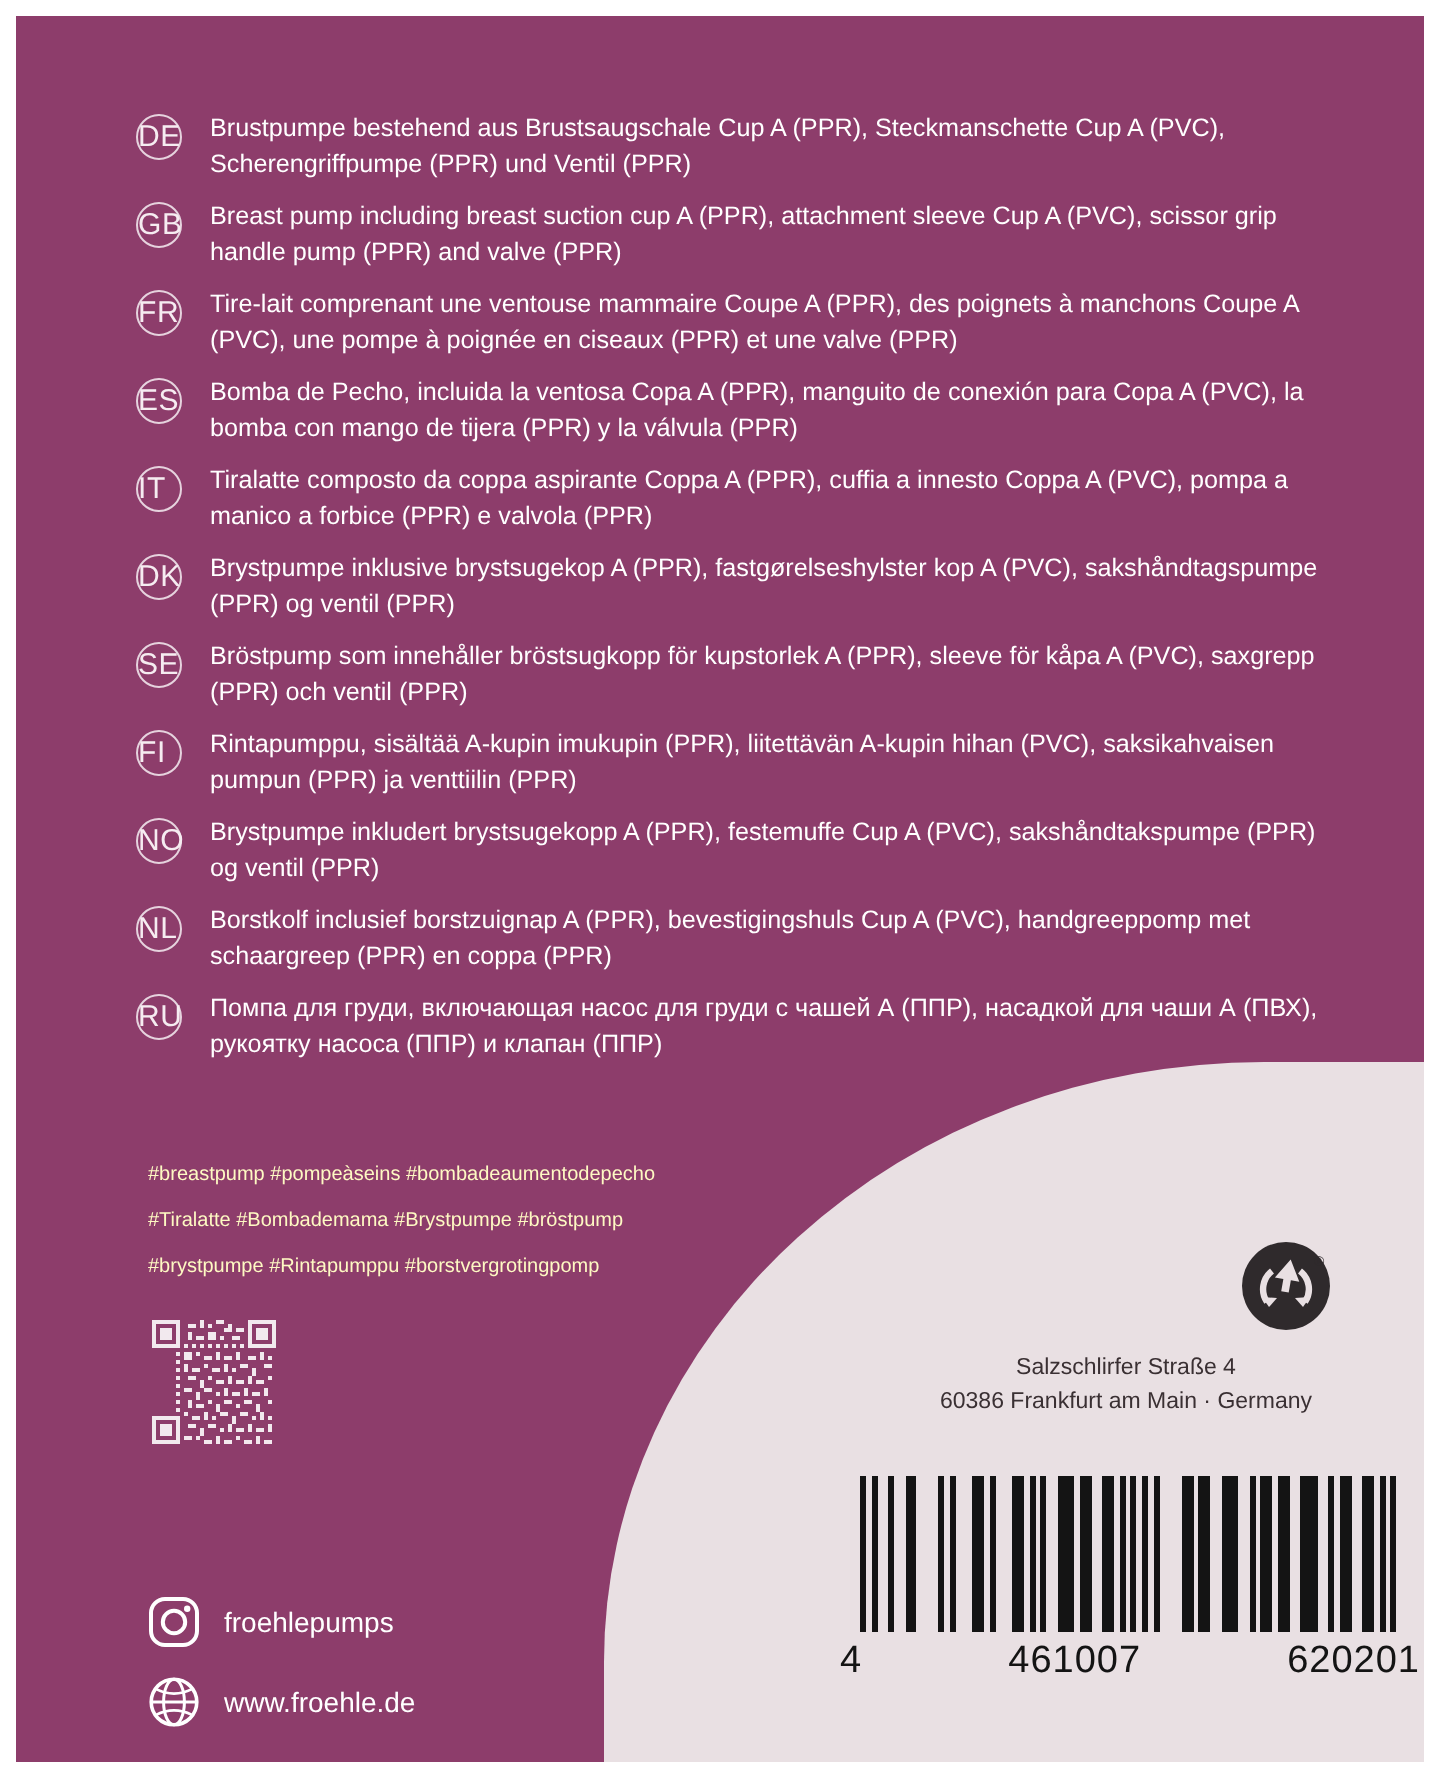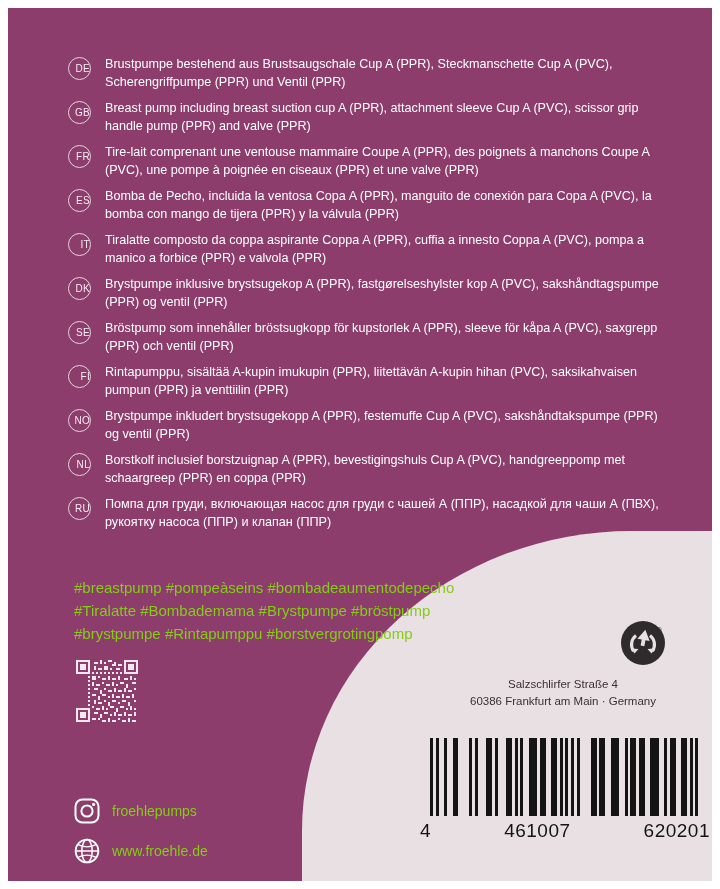--- a/index.html
+++ b/index.html
@@ -51,41 +51,41 @@
     align-items: flex-start;
     margin-bottom: 9px;
   }
   .lang-badge {
     flex: 0 0 auto;
     width: 21px;
     height: 21px;
     border-radius: 50%;
     border: 1px solid #e6d3de;
     color: #f6ecf1;
-    font-size: 10px;
+    font-size: 15px;
     line-height: 21px;
-    text-align: right;
+    text-align: left;
     letter-spacing: 0.3px;
     margin-top: 1px;
   }
   .lang-text {
     margin-left: 14px;
     color: #ffffff;
     font-size: 12.6px;
     line-height: 17.5px;
     width: 560px;
   }
   
   #hashtags {
     position: absolute;
     left: 66px;
     top: 568px;
     width: 470px;
-    color: #84cc16;
-    font-size: 15px;
+    color: #fef9c3;
+    font-size: 10px;
     line-height: 23px;
   }
   .hash-line { white-space: nowrap; }
   
   #qr {
     position: absolute;
     left: 68px;
     top: 652px;
     width: 62px;
     height: 62px;
@@ -102,21 +102,21 @@
     align-items: center;
     margin-bottom: 14px;
   }
   .social-ico {
     width: 26px;
     height: 26px;
     flex: 0 0 auto;
   }
   .social-label {
     margin-left: 12px;
-    color: #84cc16;
+    color: #ffffff;
     font-size: 14px;
   }
   
   #recycle {
     position: absolute;
     left: 612px;
     top: 612px;
     width: 46px;
     height: 46px;
   }

